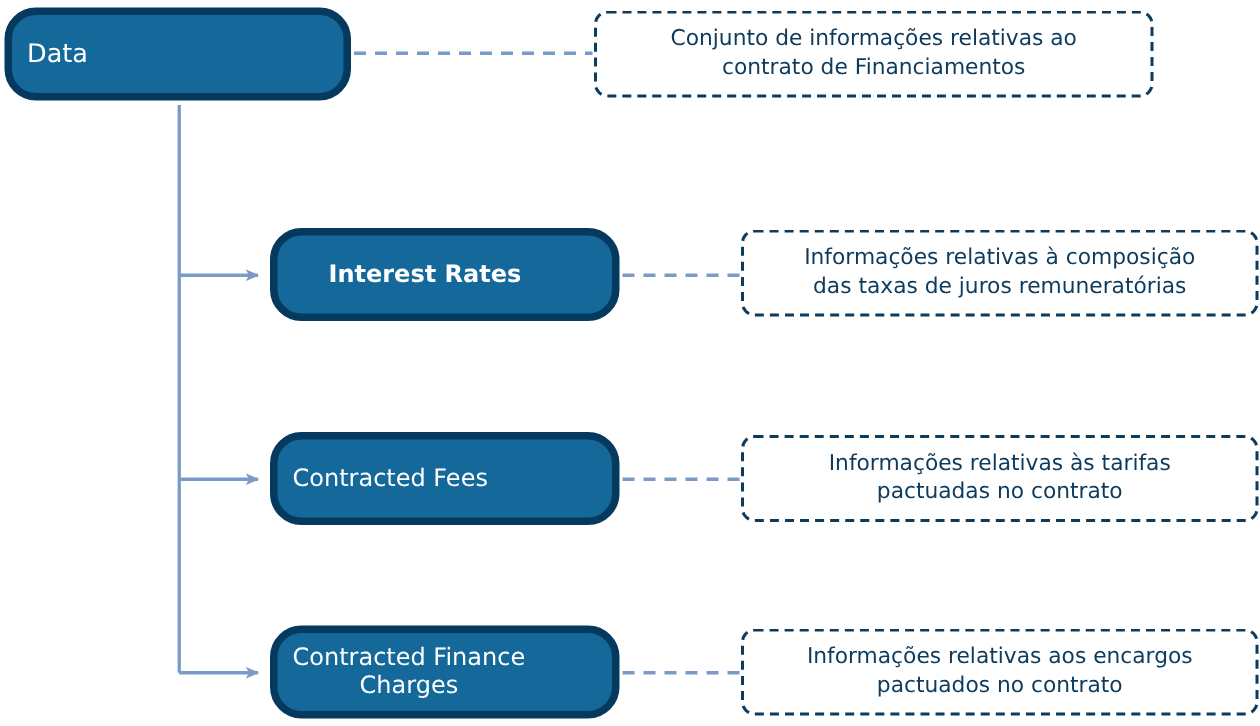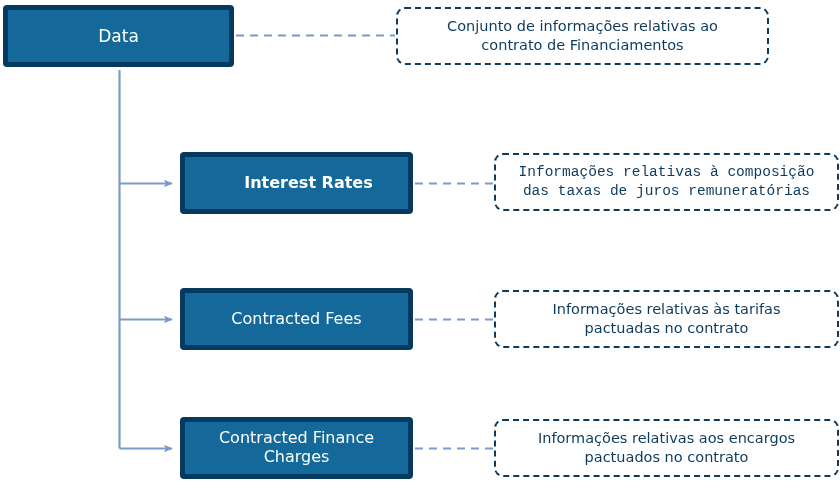--- a/index.html
+++ b/index.html
@@ -29,24 +29,24 @@
     height: 484px;
     pointer-events: none;
   }
 
   
   .node {
     position: absolute;
     box-sizing: border-box;
     background: #14699a;
     border: 5px solid #05395e;
-    border-radius: 4px;
+    border-radius: 21px;
     display: flex;
     align-items: center;
-    justify-content: center;
+    justify-content: flex-start;
     text-align: center;
     color: #ffffff;
     line-height: 1.18;
   }
   .node-label {
     display: block;
     padding: 0 10px;
     white-space: pre-line;
   }
 
@@ -107,21 +107,20 @@
     left: 396px;
     top: 7px;
     width: 373px;
     height: 58px;
   }
   #note-interest-rates {
     left: 494px;
     top: 153px;
     width: 345px;
     height: 58px;
-    font-family: Liberation Mono, monospace;
   }
   #note-contracted-fees {
     left: 494px;
     top: 290px;
     width: 345px;
     height: 58px;
   }
   #note-contracted-finance-charges {
     left: 494px;
     top: 419px;

